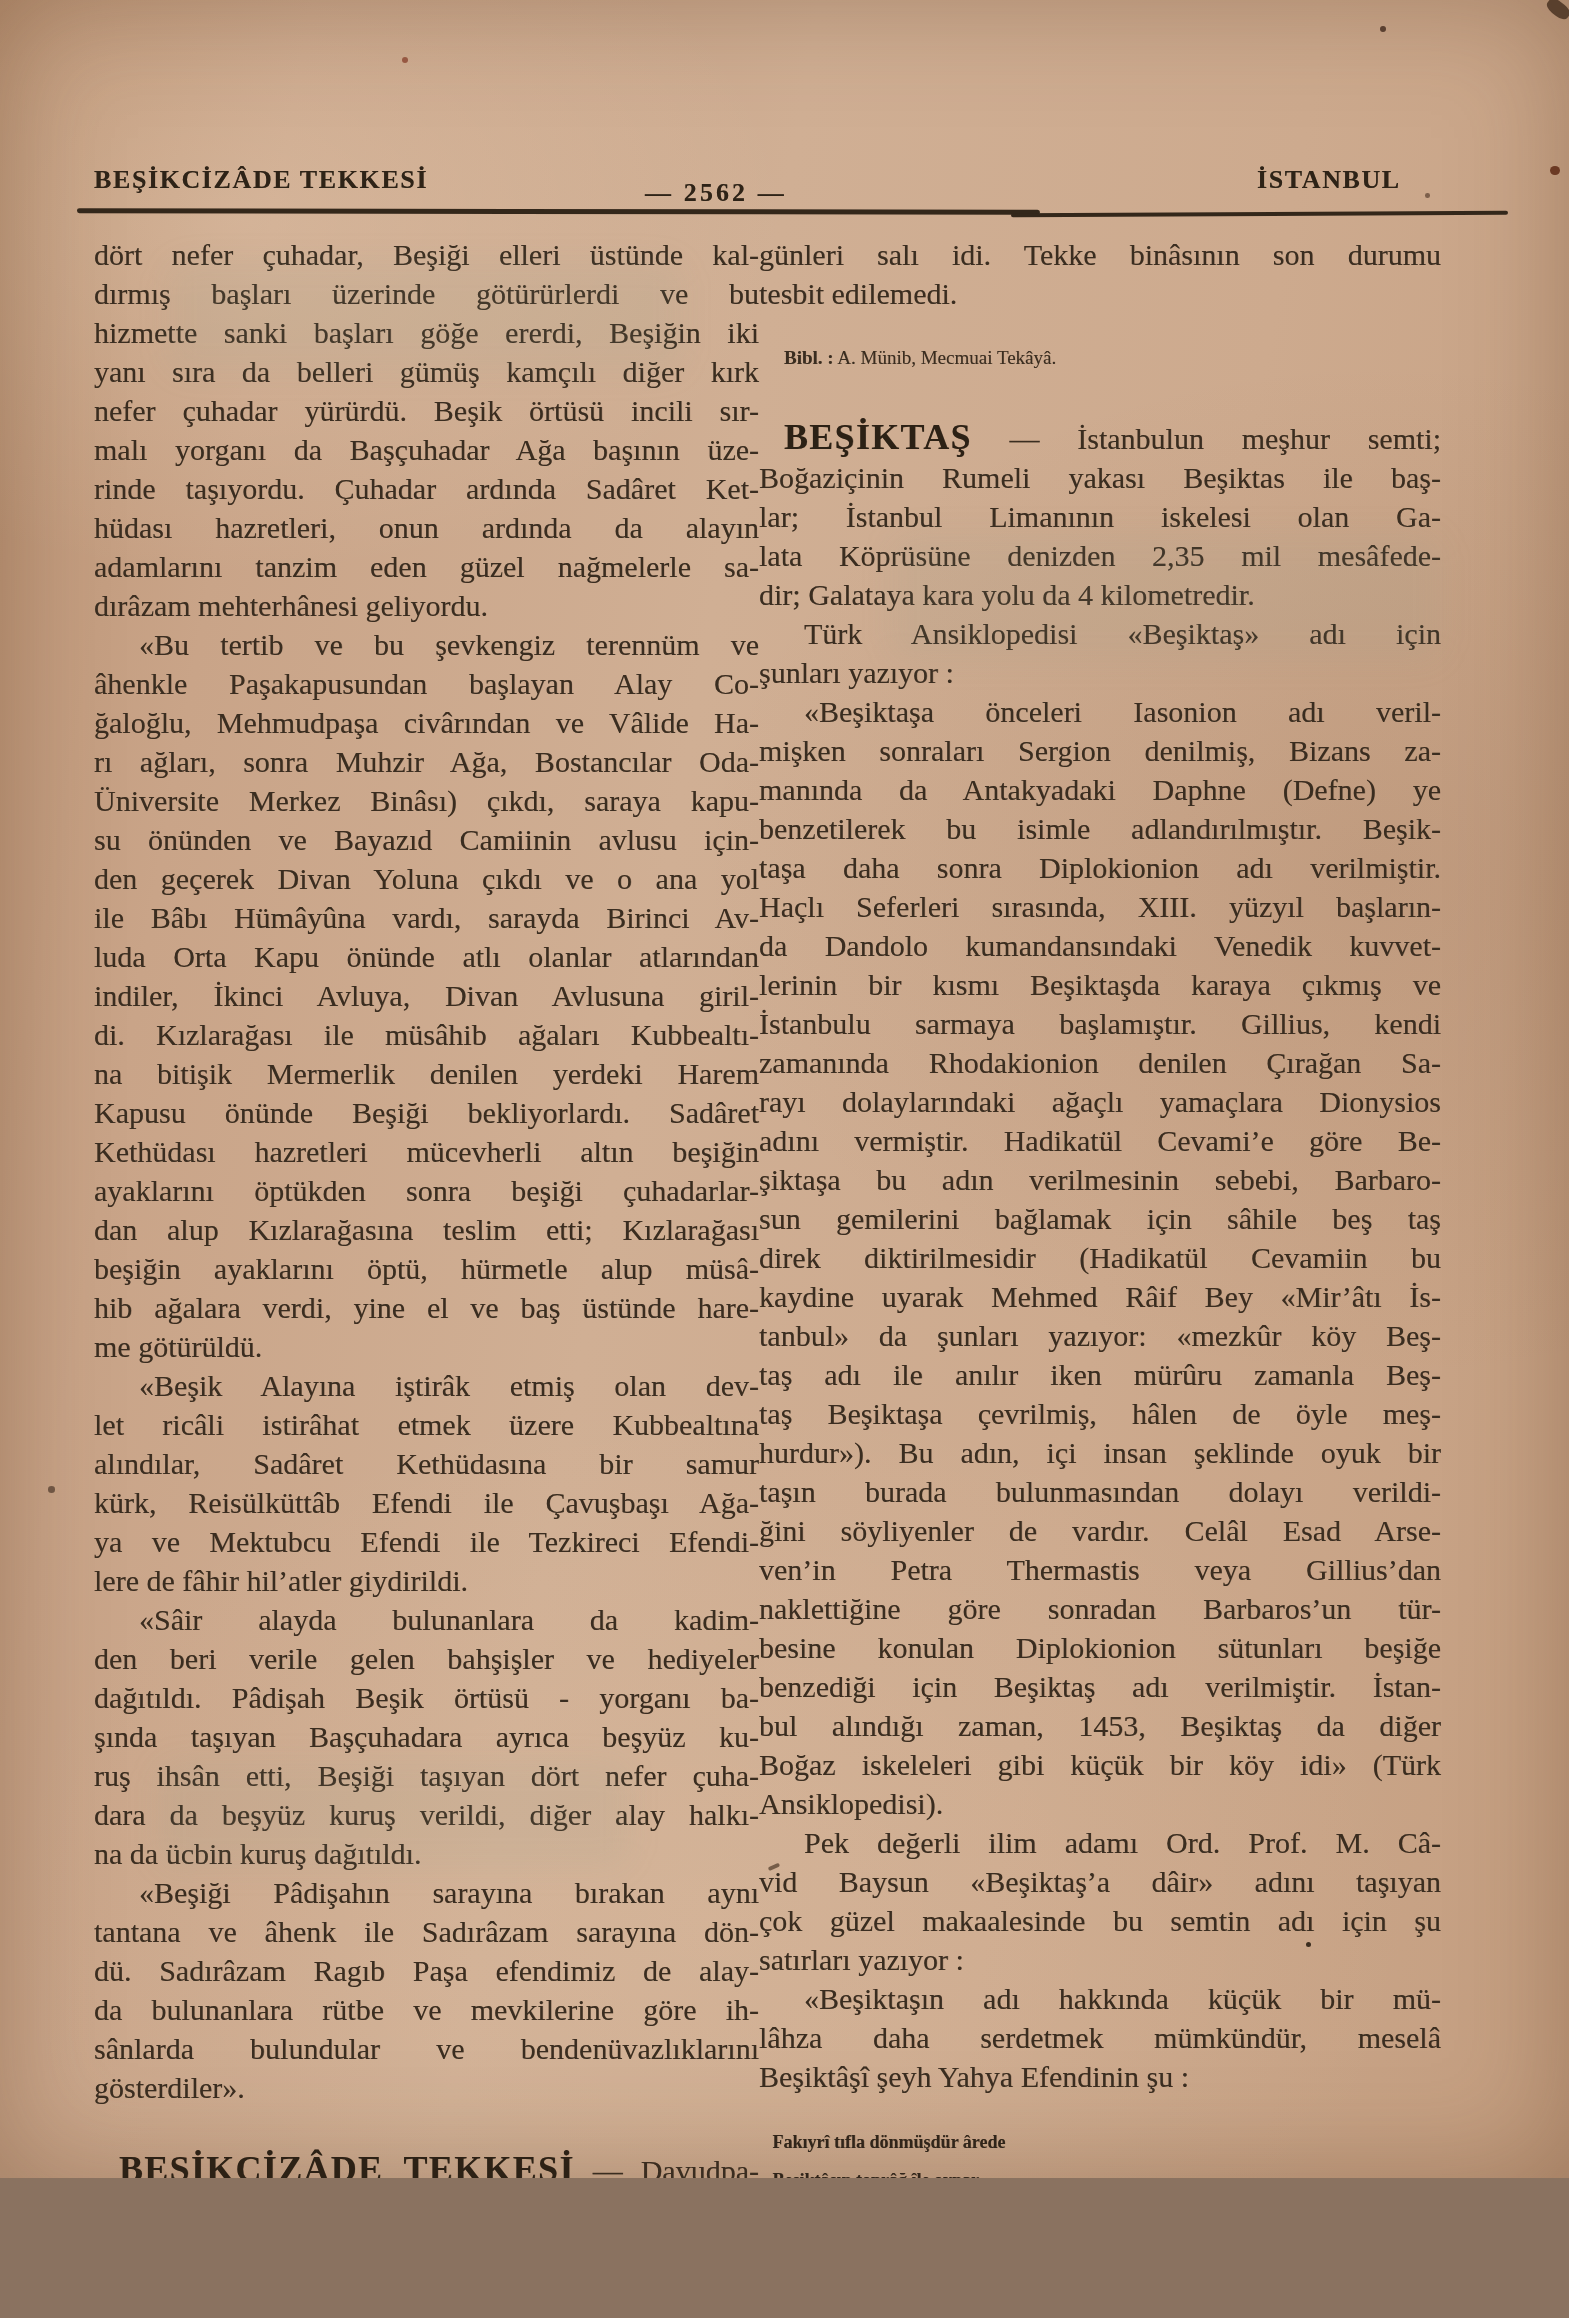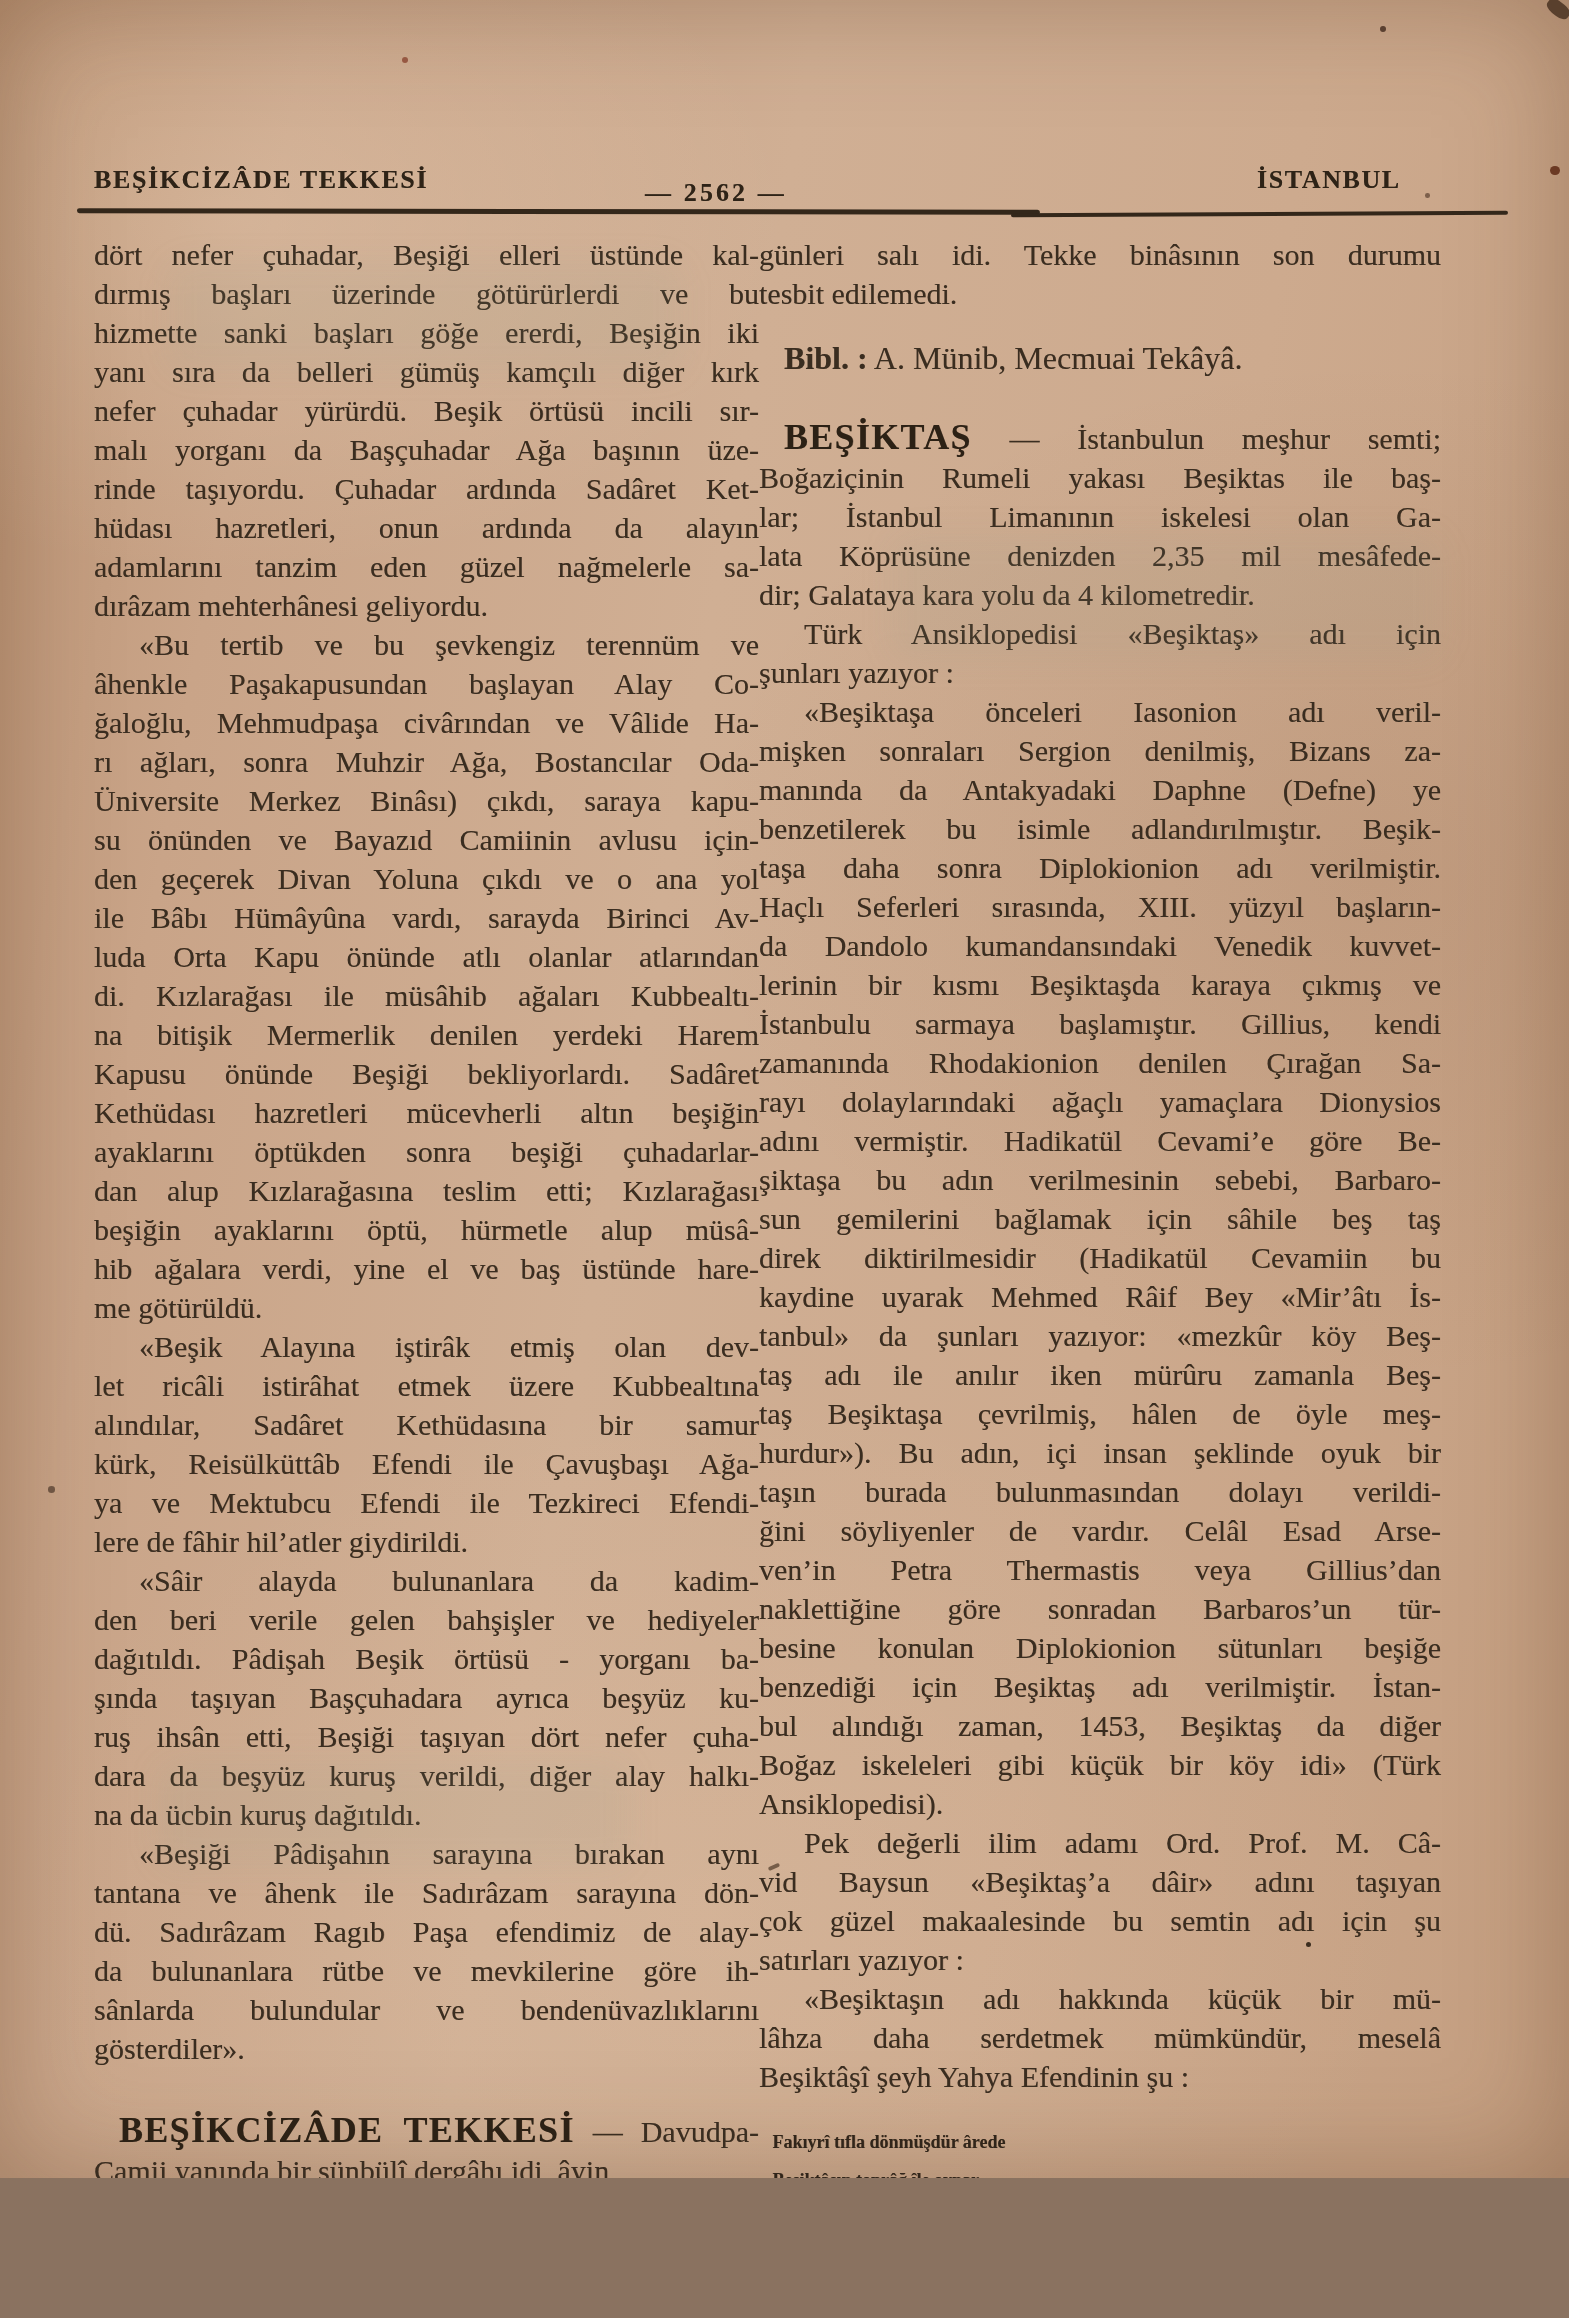--- a/index.html
+++ b/index.html
@@ -28,21 +28,21 @@
   .col.right{width:682px;}
   .para{margin:0;}
   .line{font-size:30px;line-height:39px;text-align:justify;text-align-last:justify;
         text-shadow:0.3px 0.3px 0.4px rgba(52,38,22,0.38);}
   .line.last{text-align-last:left;}
   .line.indent{padding-left:45px;}
   .heading{margin-top:43px;}
   .heading .line.indent{padding-left:25px;}
   .heading .lead{font-weight:700;font-size:36px;letter-spacing:1.3px;color:#2c2115;}
   .bibl{margin:29px 0 37px 25px;}
-  .bibl .line{font-size:32px;line-height:32.5px;text-align:left;text-align-last:left;}
+  .bibl .line{font-size:19px;line-height:32.5px;text-align:left;text-align-last:left;}
   .bibl .lead{font-weight:700;}
   .verse{margin:27px 0 29px 13.6px;}
   .verse .line{font-size:18px;line-height:38px;font-weight:700;text-align:center;text-align-last:left;color:#31251a;}
 </style>
 </head>
 <body>
 
 <div class="page">
 
   <div class="hdr" style="left:94px;top:165px;">BEŞİKCİZÂDE TEKKESİ</div>
@@ -69,20 +69,21 @@
         <div class="para body">
           <div class="line indent">«Bu tertib ve bu şevkengiz terennüm ve</div>
           <div class="line">âhenkle Paşakapusundan başlayan Alay Co-</div>
           <div class="line">ğaloğlu, Mehmudpaşa civârından ve Vâlide Ha-</div>
           <div class="line">rı ağları, sonra Muhzir Ağa, Bostancılar Oda-</div>
           <div class="line">Üniversite Merkez Binâsı) çıkdı, saraya kapu-</div>
           <div class="line">su önünden ve Bayazıd Camiinin avlusu için-</div>
           <div class="line">den geçerek Divan Yoluna çıkdı ve o ana yol</div>
           <div class="line">ile Bâbı Hümâyûna vardı, sarayda Birinci Av-</div>
           <div class="line">luda Orta Kapu önünde atlı olanlar atlarından</div>
+          <div class="line">indiler, İkinci Avluya, Divan Avlusuna giril-</div>
           <div class="line">di. Kızlarağası ile müsâhib ağaları Kubbealtı-</div>
           <div class="line">na bitişik Mermerlik denilen yerdeki Harem</div>
           <div class="line">Kapusu önünde Beşiği bekliyorlardı. Sadâret</div>
           <div class="line">Kethüdası hazretleri mücevherli altın beşiğin</div>
           <div class="line">ayaklarını öptükden sonra beşiği çuhadarlar-</div>
           <div class="line">dan alup Kızlarağasına teslim etti; Kızlarağası</div>
           <div class="line">beşiğin ayaklarını öptü, hürmetle alup müsâ-</div>
           <div class="line">hib ağalara verdi, yine el ve baş üstünde hare-</div>
           <div class="line last">me götürüldü.</div>
         </div>

